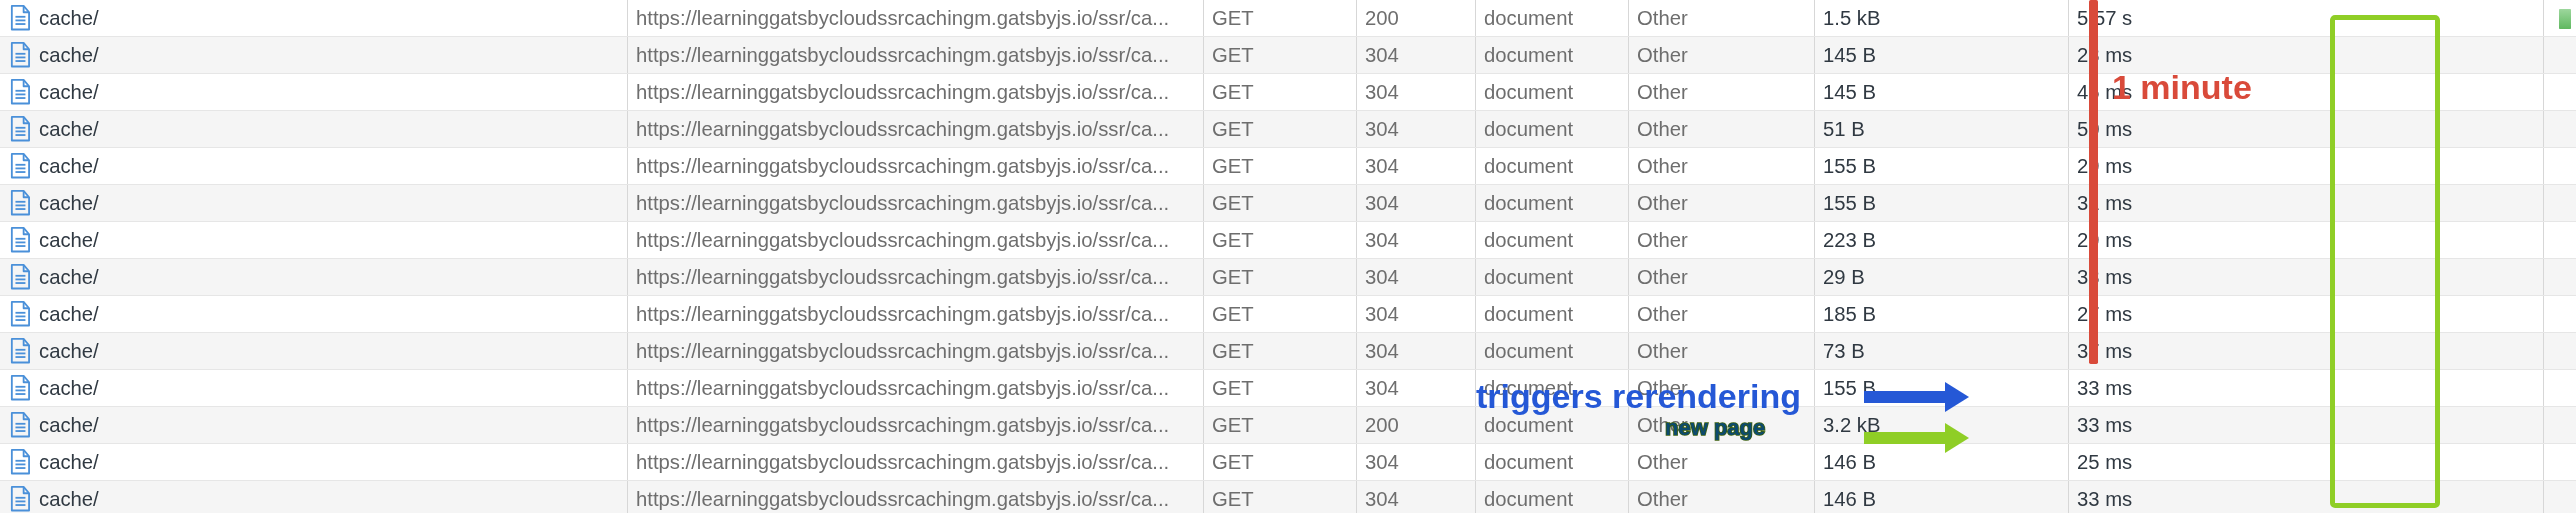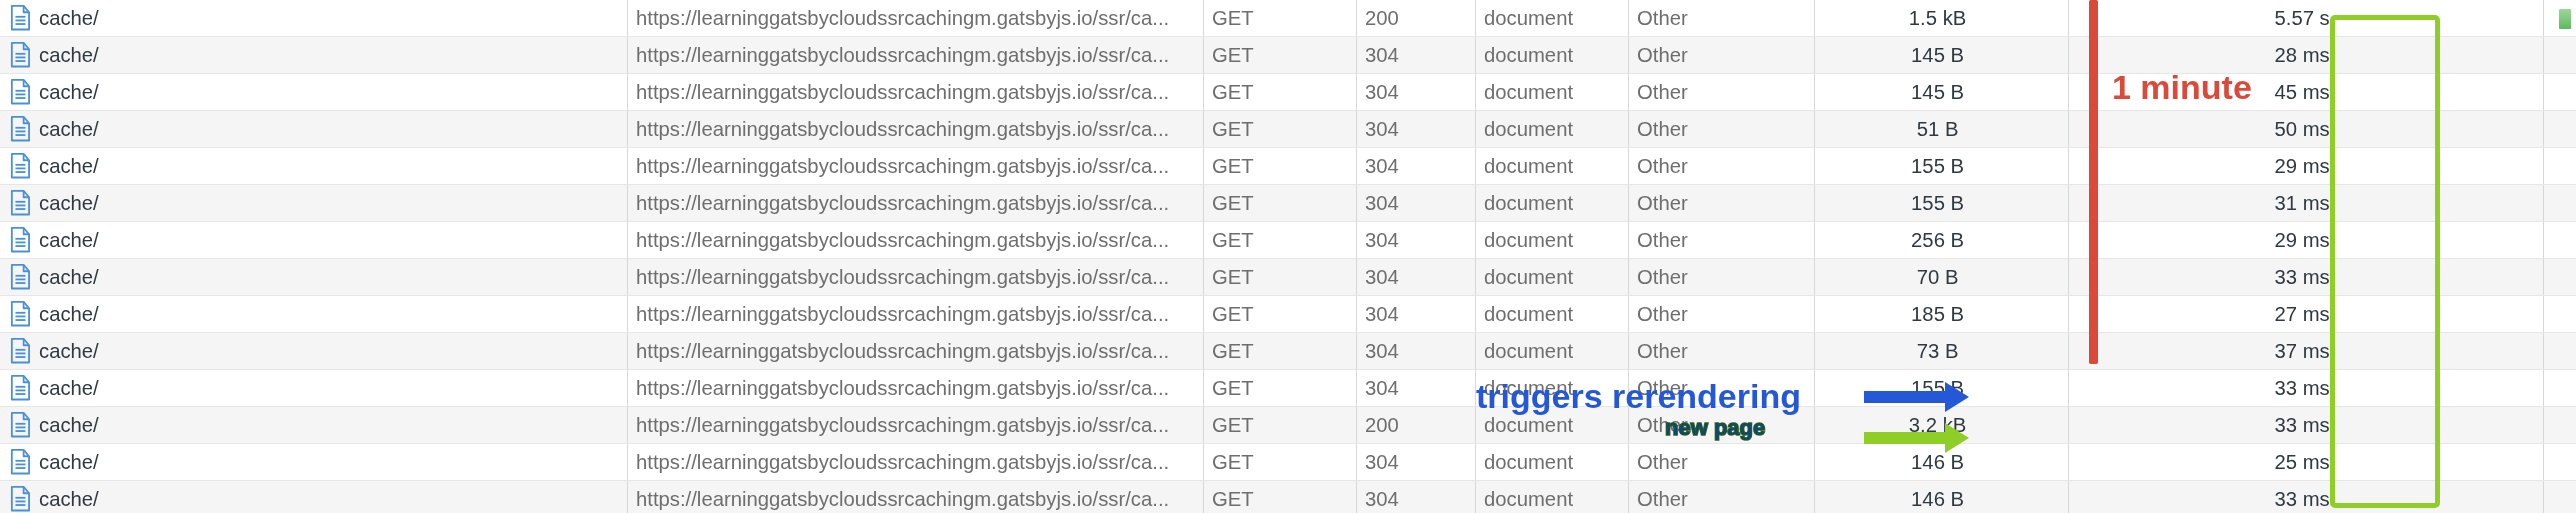--- a/index.html
+++ b/index.html
@@ -14,21 +14,21 @@
   col.c-init { width: 186px; }
   col.c-size { width: 254px; }
   col.c-time { width: 475px; }
   col.c-wf { width: auto; }
   tbody tr { height: 36px; margin-left: 48px; }
   tbody tr:nth-child(odd) { background: #ffffff; }
   tbody tr:nth-child(even) { background: #f5f5f5; }
   td { border-right: 1.7px solid #d7d7d7; border-bottom: 0.8px solid #e6e6e6; padding: 0 8.5px; white-space: nowrap; overflow: hidden; text-overflow: ellipsis; vertical-align: middle; line-height: 36px; height: 36px; }
   td.name { color: #303942; }
   td.url, td.method, td.status, td.type, td.init { color: #6e6e6e; }
-  td.size, td.time { text-align: center; color: #303942; padding-right: 15.3px; }
+  td.size, td.time { text-align: left; color: #303942; padding-right: 15.3px; }
   td.wf { position: relative; padding: 0; border-right: none; }
   .doc-icon { display: inline-block; width: 22px; height: 25.4px; vertical-align: middle; margin-right: 8.5px; position: relative; top: -1.7px; }
   .wf-bar { position: absolute; top: 10.2px; height: 17px; width: 8.5px; background: linear-gradient(#7fb8e6, #4f9fdc); border-radius: 0.8px; }
   .wf-bar.initial { background: linear-gradient(#9dd79d, #5fb85f); width: 12px; height: 20.3px; top: 8.5px; }
   
   .anno { position: absolute; pointer-events: none; }
   .red-bar { left: 2089px; top: 0px; width: 8.5px; height: 364px; background: #d94a3a; border-radius: 1.7px; }
   .green-box { left: 2330px; top: 15.3px; width: 110px; height: 493px; border: 5.1px solid #8fce26; border-radius: 5.1px; }
   .label-minute { left: 2112px; top: 68px; font-size: 34px; font-weight: 700; color: #d94a3a; }
   .label-triggers { left: 1476px; top: 377px; font-size: 34px; font-weight: 700; color: #2558d6; text-align: right; }
@@ -165,38 +165,38 @@
               <path d="M16 1 V8 H22" fill="none" stroke="#4a90d9" stroke-width="2" stroke-linejoin="round"></path>
               <line x1="7" y1="13" x2="18" y2="13" stroke="#4a90d9" stroke-width="2"></line>
               <line x1="7" y1="17" x2="18" y2="17" stroke="#4a90d9" stroke-width="2"></line>
               <line x1="7" y1="21" x2="18" y2="21" stroke="#4a90d9" stroke-width="2"></line>
             </svg><span>cache/</span></td>
           <td class="url">https://learninggatsbycloudssrcachingm.gatsbyjs.io/ssr/ca...</td>
           <td class="method">GET</td>
           <td class="status">304</td>
           <td class="type">document</td>
           <td class="init">Other</td>
-          <td class="size">256 B</td>
+          <td class="size">223 B</td>
           <td class="time">29 ms</td>
           <td class="wf"></td>
         </tr>
         <tr>
           <td class="name"><svg class="doc-icon" viewBox="0 0 24 28">
               <path d="M3 1 H16 L22 8 V27 H3 Z" fill="none" stroke="#4a90d9" stroke-width="2" stroke-linejoin="round"></path>
               <path d="M16 1 V8 H22" fill="none" stroke="#4a90d9" stroke-width="2" stroke-linejoin="round"></path>
               <line x1="7" y1="13" x2="18" y2="13" stroke="#4a90d9" stroke-width="2"></line>
               <line x1="7" y1="17" x2="18" y2="17" stroke="#4a90d9" stroke-width="2"></line>
               <line x1="7" y1="21" x2="18" y2="21" stroke="#4a90d9" stroke-width="2"></line>
             </svg><span>cache/</span></td>
           <td class="url">https://learninggatsbycloudssrcachingm.gatsbyjs.io/ssr/ca...</td>
           <td class="method">GET</td>
           <td class="status">304</td>
           <td class="type">document</td>
           <td class="init">Other</td>
-          <td class="size">70 B</td>
+          <td class="size">29 B</td>
           <td class="time">33 ms</td>
           <td class="wf"></td>
         </tr>
         <tr>
           <td class="name"><svg class="doc-icon" viewBox="0 0 24 28">
               <path d="M3 1 H16 L22 8 V27 H3 Z" fill="none" stroke="#4a90d9" stroke-width="2" stroke-linejoin="round"></path>
               <path d="M16 1 V8 H22" fill="none" stroke="#4a90d9" stroke-width="2" stroke-linejoin="round"></path>
               <line x1="7" y1="13" x2="18" y2="13" stroke="#4a90d9" stroke-width="2"></line>
               <line x1="7" y1="17" x2="18" y2="17" stroke="#4a90d9" stroke-width="2"></line>
               <line x1="7" y1="21" x2="18" y2="21" stroke="#4a90d9" stroke-width="2"></line>

